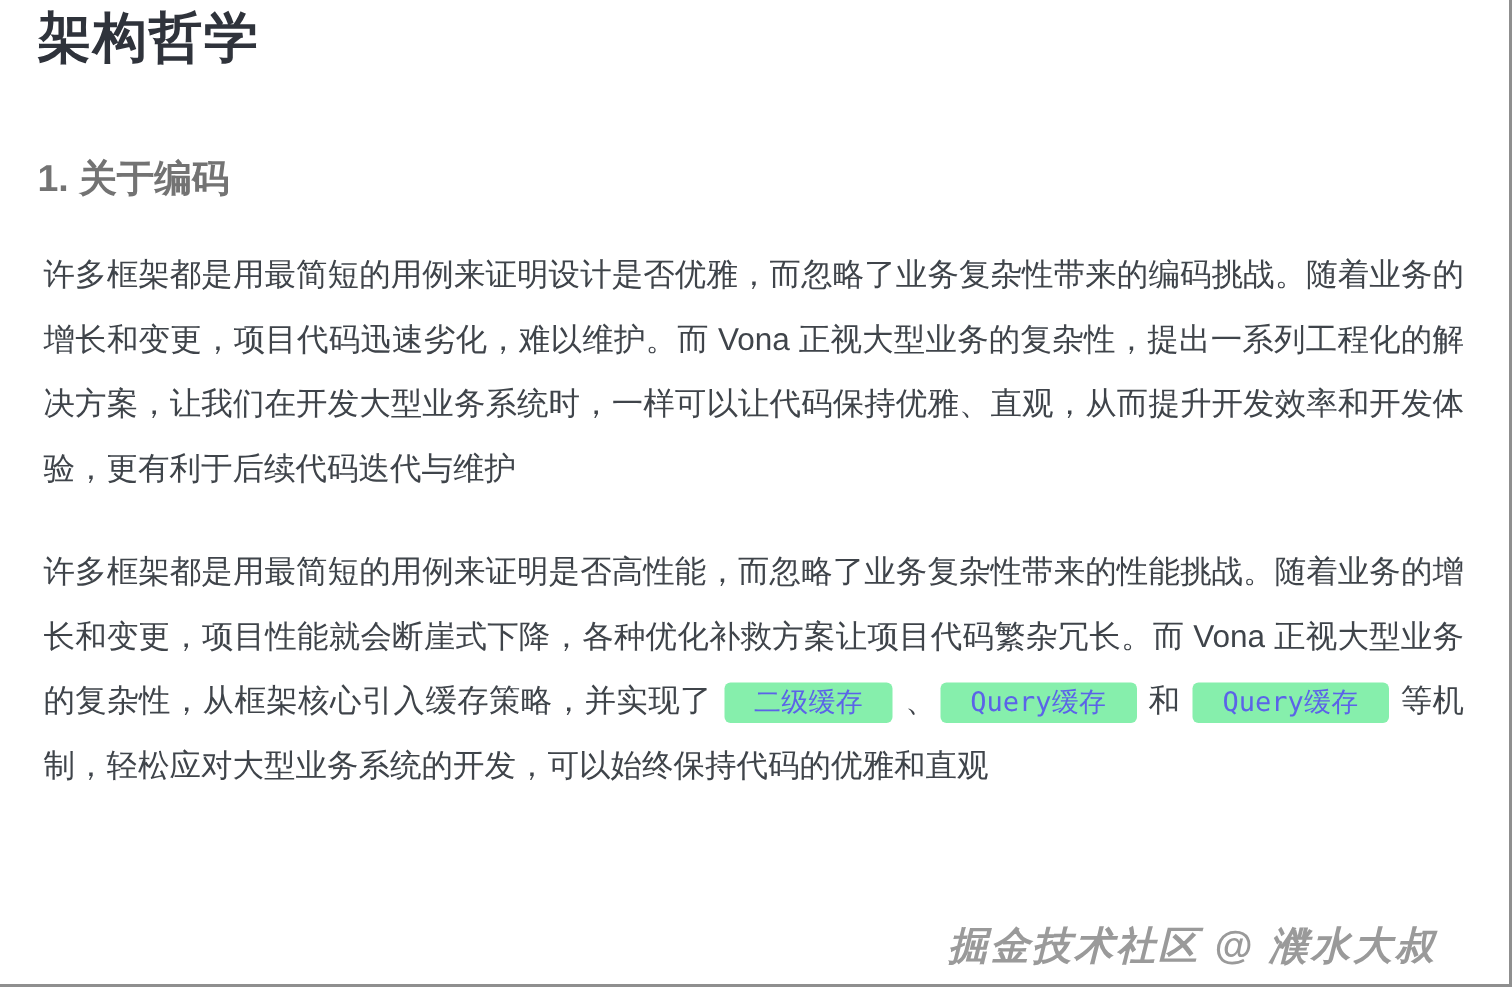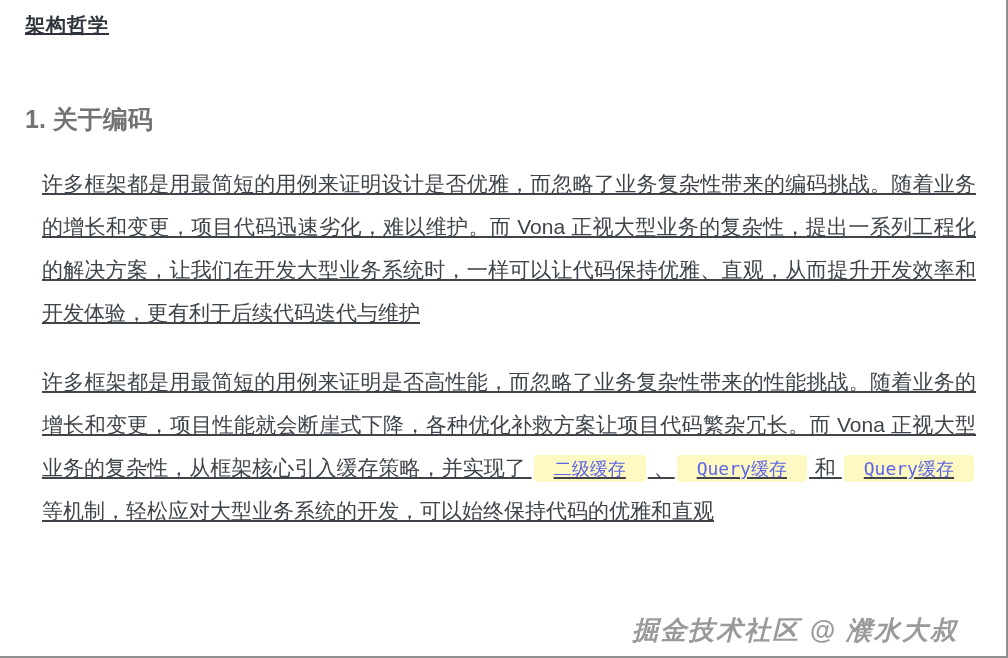--- a/index.html
+++ b/index.html
@@ -12,49 +12,47 @@
     border-right: 2px solid #8f8f8f;
     border-bottom: 2px solid #8f8f8f;
     font-family: "Liberation Sans", "DejaVu Sans", sans-serif;
   }
   .doc {
     padding: 4px 30px 0 25px;
   }
   .doc h1 {
     margin: 0;
     padding-top: 2px;
-    font-size: 20px;
+    font-size: 36px;
     line-height: 38px;
     font-weight: 700;
     color: #2f333b;
     letter-spacing: 1px;
-    text-decoration: underline;
   }
   .doc h2 {
     margin: 0;
     font-size: 25px;
     line-height: 34px;
     font-weight: 700;
     color: #737373;
   }
   .h2-coding { margin-top: 58px !important; }
   .h2-perf   { margin-top: 48px !important; }
   .doc p {
-    margin: 26px 0 0 17px;
+    margin: 26px 0 0 4px;
     font-size: 21px;
     line-height: 43px;
     color: #3f444a;
     text-align: justify;
-    text-decoration: underline;
   }
   .chip {
     font-family: "DejaVu Sans Mono", "Liberation Mono", monospace;
     font-size: 18px;
     color: #5b63e8;
-    background: #fef9c3;
+    background: #86efac;
     border-radius: 4px;
     padding: 3px 20px;
     margin: 0 2px;
     line-height: 1;
     white-space: nowrap;
   }
   .watermark {
     position: absolute;
     right: 48px;
     bottom: 8px;

